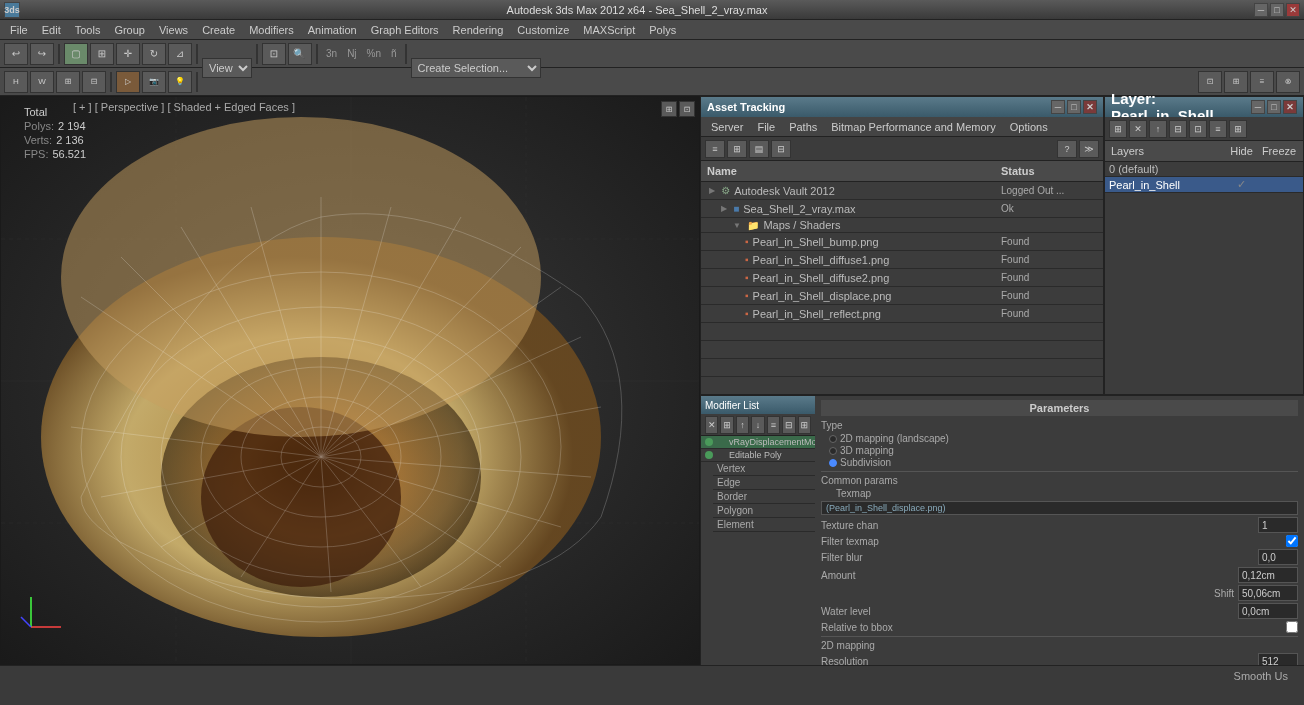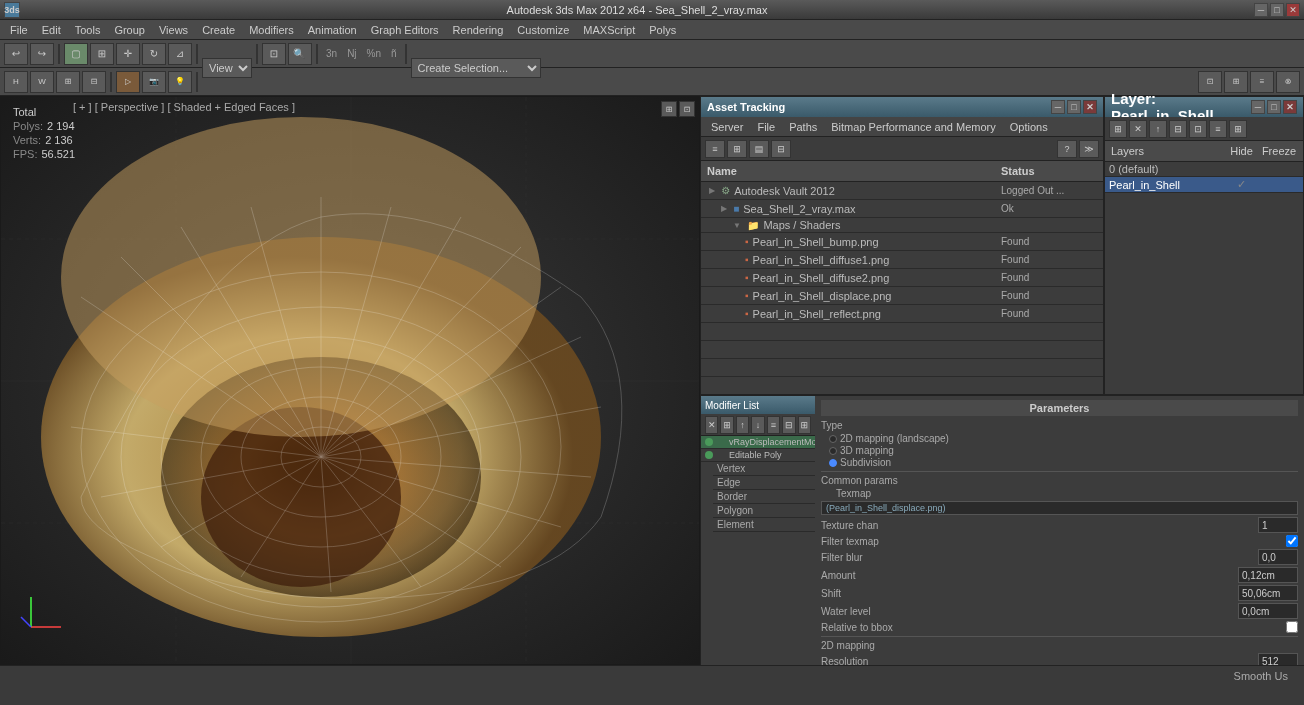--- a/index.html
+++ b/index.html
@@ -42,21 +42,21 @@
       padding: 0 4px; border-bottom: 1px solid #222; gap: 2px;
     }
 
     
     .viewport {
       flex: 0 0 700px; background: #2d2d2d; position: relative; overflow: hidden;
       border: 1px solid #222;
     }
 
     .viewport-stats {
-      position: absolute; top: 4px; left: 4px; color: #ccc; font-size: 11px; padding: 4px 8px;
+      position: absolute; top: 4px; left: 15px; color: #ccc; font-size: 11px; padding: 4px 8px;
     }
     .viewport-stats div { line-height: 14px; }
 
     
     .asset-panel {
       background: #3c3c3c; border: 1px solid #222; flex: 0 0 280px;
       display: flex; flex-direction: column;
     }
     .panel-title-bar {
       height: 20px; background: linear-gradient(to bottom, #5a7a8a, #3a5a6a);
@@ -602,21 +602,21 @@
           <span class="param-label" style="flex:1;text-align:left;font-size:10px;">Filter blur</span>
           <input class="param-input-sm" type="text" value="0,0" style="width: 40px;">
         </div>
 
         <div class="param-row">
           <span class="param-label" style="flex:1;text-align:left;font-size:10px;">Amount</span>
           <input class="param-input-sm" type="text" value="0,12cm" style="width: 60px;">
         </div>
 
         <div class="param-row">
-          <span class="param-label" style="flex:1;text-align:left;font-size:10px;">Shift</span>
+          <span class="param-label" style="flex:1;text-align:right;font-size:10px;">Shift</span>
           <input class="param-input-sm" type="text" value="50,06cm" style="width: 60px;">
         </div>
 
         <div class="param-row">
           <span class="param-label" style="flex:1;text-align:left;font-size:10px;">Water level</span>
           <input class="param-input-sm" type="text" value="0,0cm" style="width: 60px;">
         </div>
 
         <div class="param-row">
           <span class="param-label" style="flex:1;text-align:left;font-size:10px;">Relative to bbox</span>

